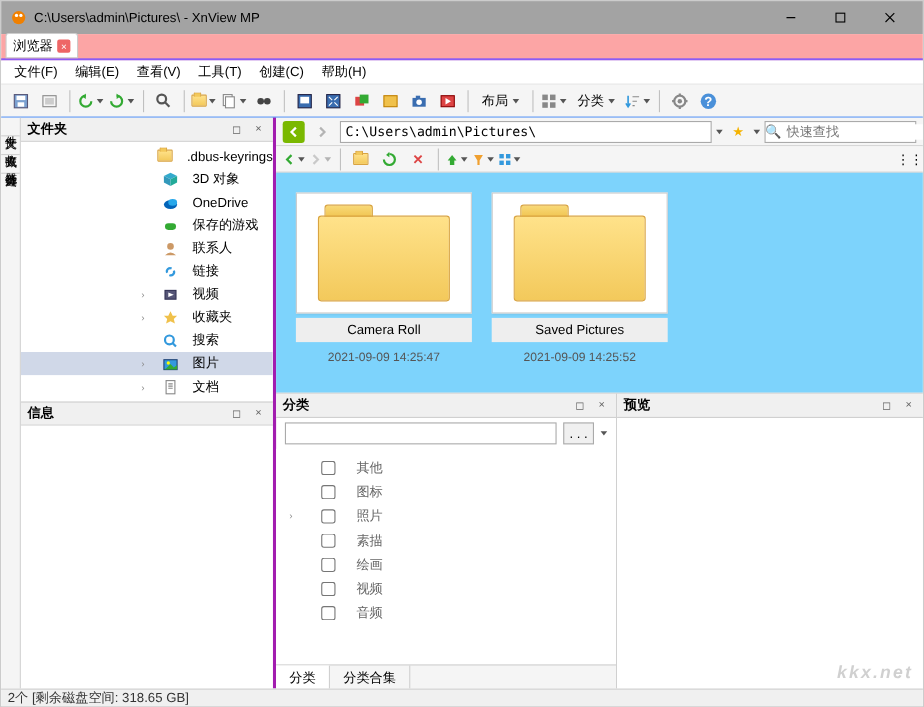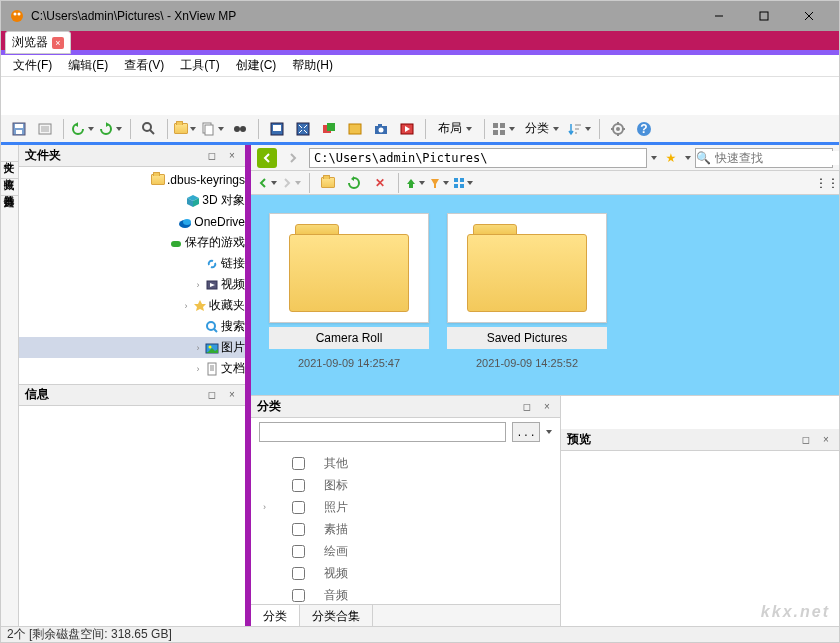--- a/index.html
+++ b/index.html
@@ -6,51 +6,51 @@
 body { background: #fff; width: 840px; height: 643px; overflow: hidden; border: 1px solid #ccc; display: flex; flex-direction: column; }
 
 
 .titlebar { height: 30px; display: flex; align-items: center; padding: 0 8px; background: #a3a3a3; }
 .titlebar .app-icon { width: 16px; height: 16px; margin-right: 6px; }
 .titlebar .title { flex: 1; color: #000; }
 .winbtns { display: flex; gap: 0; }
 .winbtn { width: 45px; height: 28px; display: flex; align-items: center; justify-content: center; color: #000; }
 
 
-.tabbar { height: 24px; background: #be185d; display: flex; align-items: flex-start; padding: 0 4px; border-bottom: 5px solid #8b5cf6; }
+.tabbar { height: 24px; background: #fca5a5; display: flex; align-items: flex-end; padding: 0 4px; border-bottom: 2px solid #8b5cf6; }
 .tab { display: flex; align-items: center; gap: 4px; padding: 2px 6px; background: #fff; border: 1px solid #ccc; border-radius: 3px 3px 0 0; }
 .tab-close { width: 12px; height: 12px; background: #e66; display: inline-flex; align-items: center; justify-content: center; color: #fff; font-size: 9px; border-radius: 2px; }
 
 
 .menubar { height: 22px; display: flex; align-items: center; padding: 0 4px; background: #fff; border-bottom: 1px solid #e0e0e0; }
 .menuitem { padding: 2px 8px; }
 
 
-.toolbar { height: 30px; background: #f5f5f5; border-bottom: 3px solid #3b82f6; display: flex; align-items: center; padding: 0 6px; gap: 2px; margin-top: 38px; }
+.toolbar { height: 30px; background: #f5f5f5; border-bottom: 1px solid #3b82f6; display: flex; align-items: center; padding: 0 6px; gap: 2px; }
 .tbtn { width: 24px; height: 24px; display: inline-flex; align-items: center; justify-content: center; border-radius: 2px; }
 .tbtn-split { display: inline-flex; align-items: center; }
 .tbtn-split .caret { width: 10px; height: 24px; display: inline-flex; align-items: center; justify-content: center; }
 .sep { width: 1px; height: 20px; background: #c0c0c0; margin: 0 4px; }
 .caret-dn { width: 0; height: 0; border-left: 3px solid transparent; border-right: 3px solid transparent; border-top: 4px solid #555; display: inline-block; }
 .tbtn-text { padding: 0 6px; height: 24px; display: inline-flex; align-items: center; gap: 4px; border-radius: 2px; }
 
 
 .main { flex: 1; display: flex; min-height: 0; }
 .sidebar-tabs { width: 18px; background: #f5f5f5; border-right: 1px solid #d0d0d0; display: flex; flex-direction: column; }
 .vtab { writing-mode: vertical-rl; padding: 8px 2px; text-align: center; border-bottom: 1px solid #d0d0d0; font-size: 11px; }
 
-.left-col { width: 232px; display: flex; flex-direction: column; border-right: 6px solid #a21caf; }
+.left-col { width: 232px; display: flex; flex-direction: column; border-right: 3px solid #a21caf; }
 
 .panel-header { height: 22px; background: #f0f0f0; border-bottom: 1px solid #d0d0d0; display: flex; align-items: center; padding: 0 6px; }
 .panel-header .title { flex: 1; font-weight: bold; }
 .panel-btns { display: flex; gap: 6px; }
 .panel-btn { width: 14px; height: 14px; display: inline-flex; align-items: center; justify-content: center; color: #666; font-size: 10px; }
 
 .tree { flex: 1; overflow: auto; background: #fff; padding: 2px 0; }
-.tree-row { display: flex; align-items: center; height: 21px; padding-left: 24px; gap: 1px; white-space: nowrap; justify-content: flex-end; }
+.tree-row { display: flex; align-items: center; height: 21px; padding-left: 24px; gap: 12px; white-space: nowrap; }
 .tree-row.selected { background: #d0d8e8; }
 .expander { width: 10px; color: #888; font-size: 9px; display: inline-flex; justify-content: center; }
 .tree-row .ico { width: 16px; height: 16px; display: inline-flex; align-items: center; justify-content: center; }
 
 
 .right-col { flex: 1; display: flex; flex-direction: column; min-width: 0; }
 .addrbar { height: 26px; display: flex; align-items: center; gap: 4px; padding: 0 6px; border-bottom: 1px solid #d0d0d0; background: #f5f5f5; }
 .addr-nav { width: 20px; height: 20px; display: inline-flex; align-items: center; justify-content: center; background: #7ab800; border-radius: 3px; color: #fff; }
 .addr-input { flex: 1; height: 20px; border: 1px solid #aaa; background: #fff; padding: 0 4px; font-family: Consolas, monospace; font-size: 12px; }
 .star { width: 20px; height: 20px; display: inline-flex; align-items: center; justify-content: center; color: #f5b301; }
@@ -64,21 +64,21 @@
 .thumb-item { width: 160px; display: flex; flex-direction: column; align-items: center; gap: 4px; }
 .thumb-frame { width: 160px; height: 110px; background: #fff; border: 1px solid #ccc; display: flex; align-items: center; justify-content: center; box-shadow: 0 1px 2px rgba(0,0,0,.1); }
 .folder-big { width: 120px; height: 88px; position: relative; }
 .folder-big .tab { position: absolute; top: 0; left: 6px; width: 44px; height: 14px; background: linear-gradient(#f8d978,#f0c14b); border-radius: 3px 3px 0 0; border: 1px solid #d9a441; }
 .folder-big .body { position: absolute; top: 10px; left: 0; right: 0; bottom: 0; background: linear-gradient(#ffe28a,#f3c95b); border: 1px solid #d9a441; border-radius: 3px; }
 .thumb-label { background: #eee; width: 100%; padding: 4px; text-align: center; }
 .thumb-date { color: #555; padding: 4px; text-align: center; font-size: 11px; }
 
 .lower { flex: 1; display: flex; min-height: 0; border-top: 1px solid #d0d0d0; }
 .lower-panel { display: flex; flex-direction: column; border-right: 1px solid #d0d0d0; }
-.lower-panel:last-child { border-right: none; margin-top: 33px; }
+.lower-panel:last-child { border-right: none; }
 .lower-body { flex: 1; background: #fff; overflow: auto; padding: 4px; }
 .cat-input-row { display: flex; align-items: center; gap: 6px; padding: 4px 8px; }
 .cat-input-row input { flex: 1; height: 20px; border: 1px solid #aaa; padding: 0 4px; }
 .cat-dots { width: 28px; height: 20px; border: 1px solid #aaa; background: #f0f0f0; display: inline-flex; align-items: center; justify-content: center; }
 .cat-list { padding: 2px 8px; }
 .cat-item { display: flex; align-items: center; gap: 19px; height: 22px; color: #666; }
 .cat-item .exp { width: 10px; color: #888; font-size: 9px; }
 .cat-item input[type=checkbox] { width: 13px; height: 13px; }
 .cat-tabs { display: flex; height: 22px; border-top: 1px solid #d0d0d0; background: #f5f5f5; }
 .cat-tab { padding: 3px 12px; border-right: 1px solid #d0d0d0; }
@@ -342,20 +342,31 @@
         </div>
         <div class="tree-row">
           <span style="width:70px"></span>
           <span class="expander"></span>
           <span class="ico">
             <svg width="14" height="14">
               <rect x="2" y="5" width="10" height="6" rx="3" fill="#3a3"></rect>
             </svg>
           </span>
           <span>保存的游戏</span>
+        </div>
+        <div class="tree-row">
+          <span style="width:70px"></span>
+          <span class="expander"></span>
+          <span class="ico">
+            <svg width="14" height="14">
+              <circle cx="7" cy="5" r="3" fill="#c96"></circle>
+              <path d="M2 13 Q7 8 12 13 Z" fill="#c96"></path>
+            </svg>
+          </span>
+          <span>联系人</span>
         </div>
         <div class="tree-row">
           <span style="width:70px"></span>
           <span class="expander"></span>
           <span class="ico">
             <svg width="14" height="14">
               <path d="M4 8 A3 3 0 0 1 8 4 M10 6 A3 3 0 0 1 6 10" stroke="#39d" stroke-width="2" fill="none"></path>
             </svg>
           </span>
           <span>链接</span>

